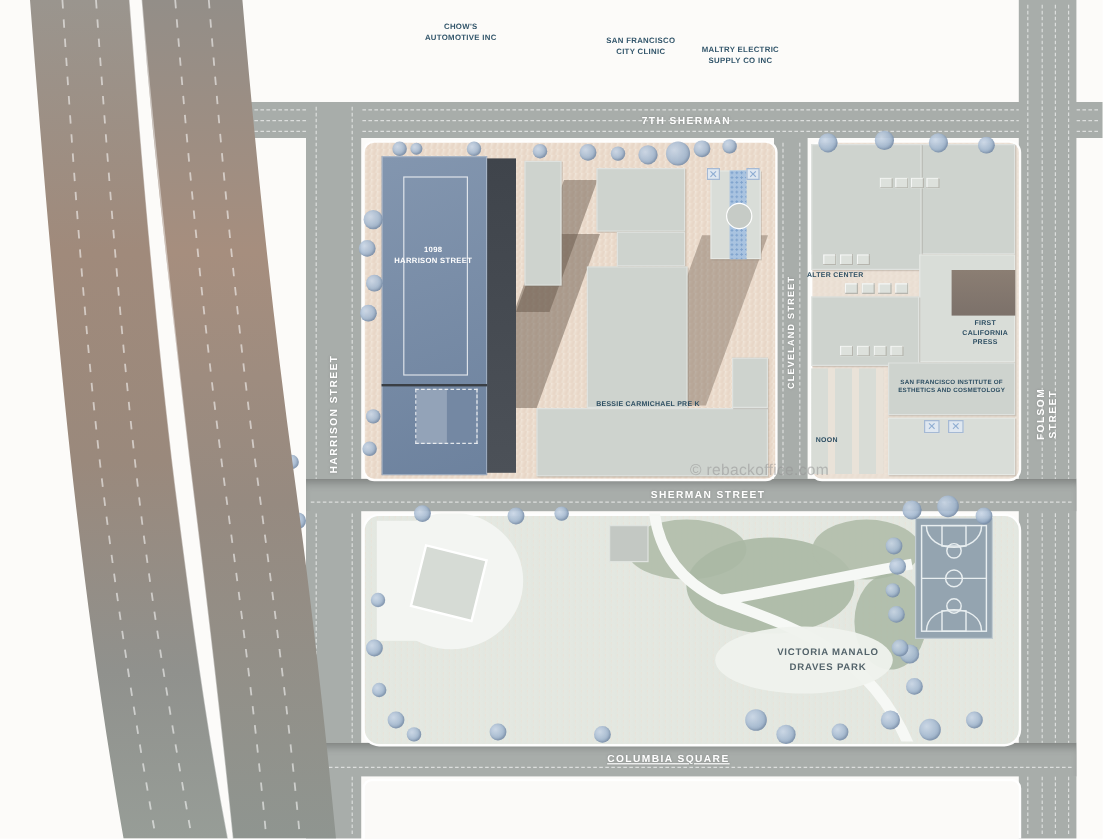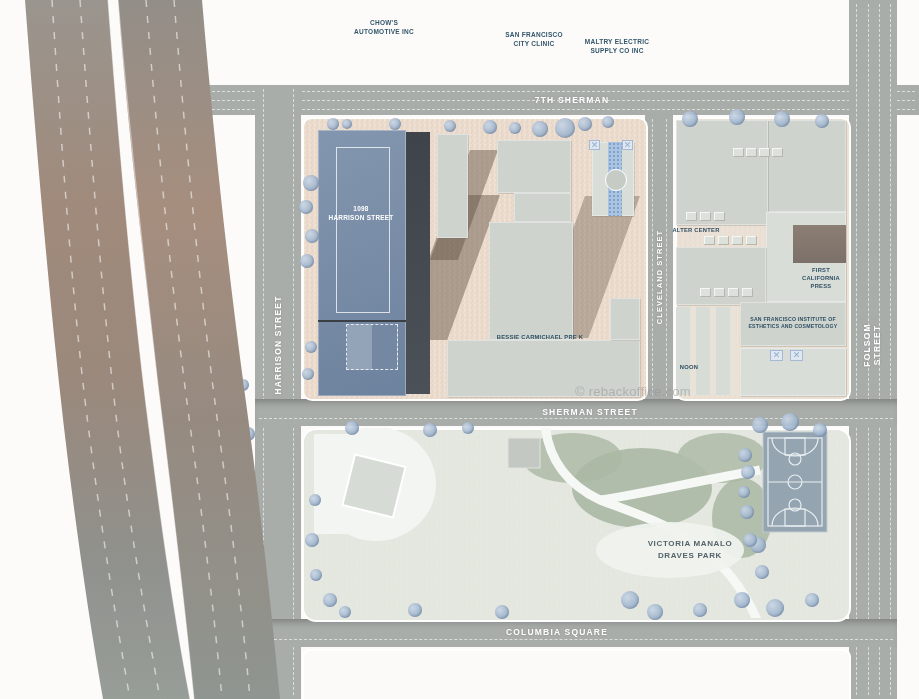--- a/index.html
+++ b/index.html
@@ -257,21 +257,21 @@
       <div class="tree" style="left: 310px; top: 569px; width: 12px; height: 12px;"></div>
       <div class="tree" style="left: 743px; top: 533px; width: 14px; height: 14px;"></div>
     </div>
 
   <div class="z6">
     <div class="lbl lbl-street" style="left:572px;top:100px;">7TH SHERMAN</div>
     <div class="lbl lbl-street rot" style="left:278px;top:345px;">HARRISON STREET</div>
     <div class="lbl lbl-street rot" style="left:659px;top:277px;font-size:7.5px;">CLEVELAND STREET</div>
     <div class="lbl lbl-street rot" style="left:872px;top:345px;">FOLSOM STREET</div>
     <div class="lbl lbl-street" style="left:590px;top:412px;text-align:center;">SHERMAN STREET</div>
-    <div class="lbl lbl-street" style="left:557px;top:632px;">COLUMBIA SQUARE</div>
+    <div class="lbl lbl-street" style="left:557px;top:632px;text-decoration:underline;">COLUMBIA SQUARE</div>
 
     <div class="lbl lbl-fwy" style="left:92px;top:402px;transform:translate(-50%,-50%) rotate(-84deg);">JAMES LICK FREEWAY</div>
     <div class="lbl lbl-fwy" style="left:202px;top:340px;transform:translate(-50%,-50%) rotate(-74deg);">BAYSHORE FREEWAY</div>
 
     <div class="lbl lbl-biz" style="left:384px;top:28px;">CHOW'S
 AUTOMOTIVE INC</div>
     <div class="lbl lbl-biz" style="left:534px;top:40px;">SAN FRANCISCO
 CITY CLINIC</div>
     <div class="lbl lbl-biz" style="left:617px;top:47px;">MALTRY ELECTRIC
 SUPPLY CO INC</div>

